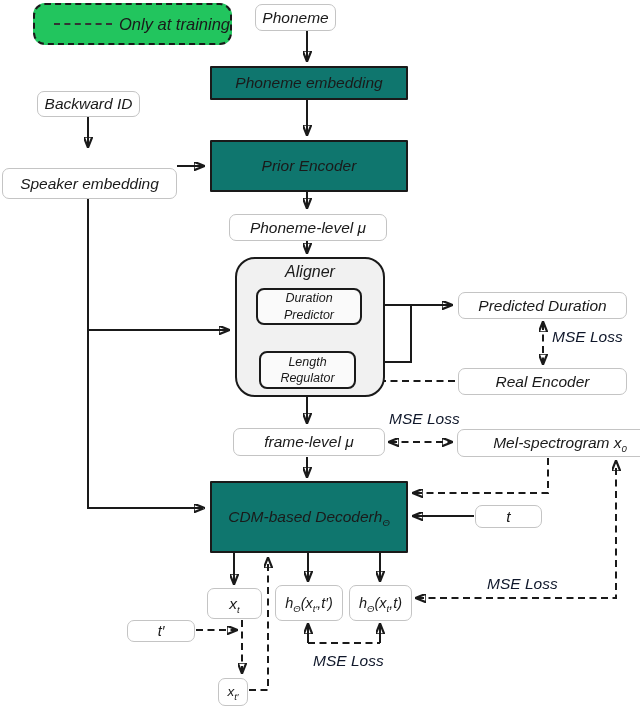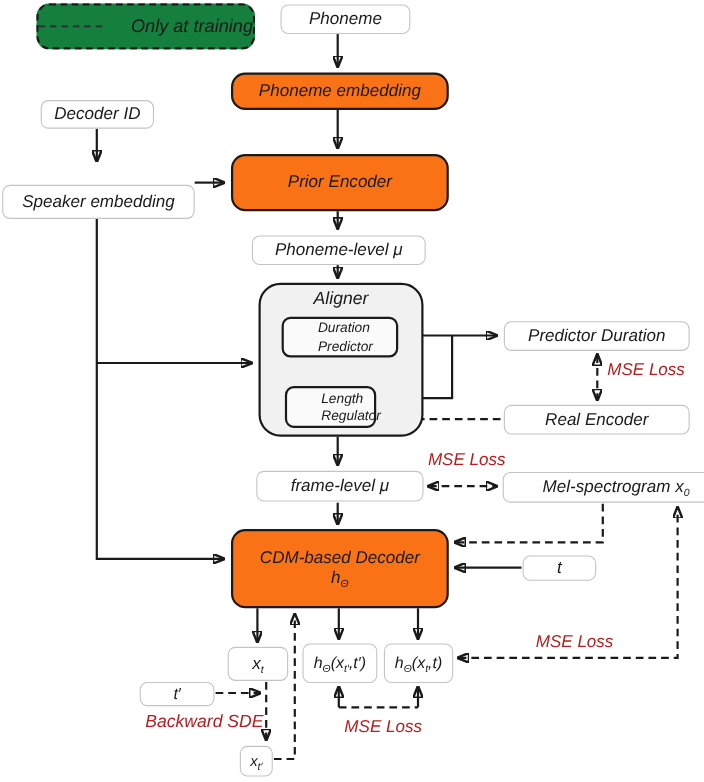--- a/index.html
+++ b/index.html
@@ -10,39 +10,39 @@
   }
   .wires { position:absolute; left:0; top:0; width:640px; height:711px; z-index:1; }
   .wires path { fill:none; stroke:#1a1a1a; stroke-width:2; }
   .wires path.d { stroke-dasharray:7 4.5; }
   .box {
     position:absolute; z-index:2; box-sizing:border-box;
     display:flex; align-items:center; justify-content:center; text-align:center;
     font-size:15.5px; line-height:1.15; white-space:nowrap;
   }
   .data-box { background:#ffffff; border:1.6px solid #c4c4c4; border-radius:7px; }
-  .proc-box { background:#f97316; border:2.2px solid #1a1a1a; border-radius:13px; }
+  .proc-box { background:#0f766e; border:2.2px solid #1a1a1a; border-radius:1px; }
   .aligner-box { background:#f1f1f1; border:2.2px solid #1a1a1a; border-radius:20px; }
   .inner-box {
     position:absolute; box-sizing:border-box; background:#fafafa;
     border:2px solid #1a1a1a; border-radius:8px;
-    display:flex; flex-direction:column; align-items:flex-start; justify-content:center;
-    font-size:12.5px; line-height:1.3; z-index:3;padding-left:31px;
+    display:flex; flex-direction:column; align-items:center; justify-content:center;
+    font-size:12.5px; line-height:1.3; z-index:3;
   }
   .aligner-title { position:absolute; top:4px; left:0; right:0; text-align:center; font-size:16px; }
-  .two-line { display:flex; flex-direction:column; align-items:center; justify-content:center; }
+  .two-line { display:flex; flex-direction:row; align-items:center; justify-content:center; }
   .loss {
-    position:absolute; z-index:2; color:#b91c1c; font-size:15.5px;
+    position:absolute; z-index:2; color:#0f172a; font-size:15.5px;
     white-space:nowrap;
   }
   .legend {
     position:absolute; left:33px; top:3px; width:199px; height:42px; z-index:2;
     box-sizing:border-box; border:2.5px dashed #1a1a1a; border-radius:12px;
-    display:flex; align-items:center; justify-content:space-between; font-size:16.5px;
-    background:#15803d;
+    display:flex; align-items:center; justify-content:flex-end; font-size:16.5px;
+    background:#22c55e;
   }
   .legend-dash { width:58px; border-top:2px dashed #333; margin-right:7px; }
   .sb { font-size:9.5px; font-style:italic; vertical-align:-4px; line-height:0; }
   .hbox { font-size:14.5px; }
 </style>
 </head>
 <body>
 
 <div class="canvas">
 
@@ -81,58 +81,58 @@
     <path class="d" d="M242,620 L242,672" marker-end="url(#ah)"></path>
     <path class="d" d="M249,690 L268,690 L268,559" marker-end="url(#ah)"></path>
     <path class="d" d="M308,643 L380,643"></path>
   </svg>
 
   <div class="legend">
     <span class="legend-dash"></span>
     <span>Only at training</span>
   </div>
 
-  <div class="box data-box" style="left:255px; top:4px; width:118px; height:27px;">
+  <div class="box data-box" style="left:255px; top:4px; width:81px; height:27px;">
     <span>Phoneme</span>
   </div>
 
   <div class="box proc-box" style="left:210px; top:66px; width:198px; height:34px;">
     <span>Phoneme embedding</span>
   </div>
 
   <div class="box data-box" style="left:37px; top:91px; width:103px; height:26px;">
-    <span>Decoder ID</span>
+    <span>Backward ID</span>
   </div>
 
   <div class="box data-box" style="left:2px; top:151px; width:175px; height:31px;margin-top:17px;">
     <span>Speaker embedding</span>
   </div>
 
   <div class="box proc-box" style="left:210px; top:140px; width:198px; height:52px;">
     <span>Prior Encoder</span>
   </div>
 
   <div class="box data-box" style="left:229px; top:214px; width:158px; height:27px;">
     <span>Phoneme-level μ</span>
   </div>
 
   <div class="box aligner-box" style="left:235px; top:257px; width:150px; height:140px;">
     <span class="aligner-title">Aligner</span>
     <div class="inner-box" style="left:19px; top:29px; width:106px; height:37px;">
       <span>Duration</span>
       <span>Predictor</span>
     </div>
-    <div class="inner-box" style="left:22px; top:92px; width:83px; height:38px;">
+    <div class="inner-box" style="left:22px; top:92px; width:97px; height:38px;">
       <span>Length</span>
       <span>Regulator</span>
     </div>
   </div>
 
   <div class="box data-box" style="left:458px; top:292px; width:169px; height:27px;">
-    <span>Predictor Duration</span>
+    <span>Predicted Duration</span>
   </div>
 
   <div class="loss" style="left:552px; top:328px;">MSE Loss</div>
 
   <div class="box data-box" style="left:458px; top:368px; width:169px; height:27px;">
     <span>Real Encoder</span>
   </div>
 
   <div class="box data-box" style="left:233px; top:428px; width:152px; height:28px;">
     <span>frame-level μ</span>
@@ -164,21 +164,20 @@
   <div class="box data-box hbox" style="left:275px; top:585px; width:68px; height:36px;">
     <span><span>h</span><span class="sb">Θ</span><span>(x</span><span class="sb">t′</span><span>,t′)</span></span>
   </div>
 
   <div class="loss" style="left:487px; top:575px;">MSE Loss</div>
 
   <div class="box data-box" style="left:127px; top:620px; width:68px; height:22px; font-size:14.5px;">
     <span>t′</span>
   </div>
 
-  <div class="loss" style="left:132px; top:648px; font-size:16px;">Backward SDE</div>
 
   <div class="box data-box" style="left:218px; top:678px; width:30px; height:28px; font-size:13.5px;">
     <span><span>x</span><span class="sb">t′</span></span>
   </div>
 
   <div class="loss" style="left:313px; top:652px;">MSE Loss</div>
 
 </div>
 
 </body></html>

